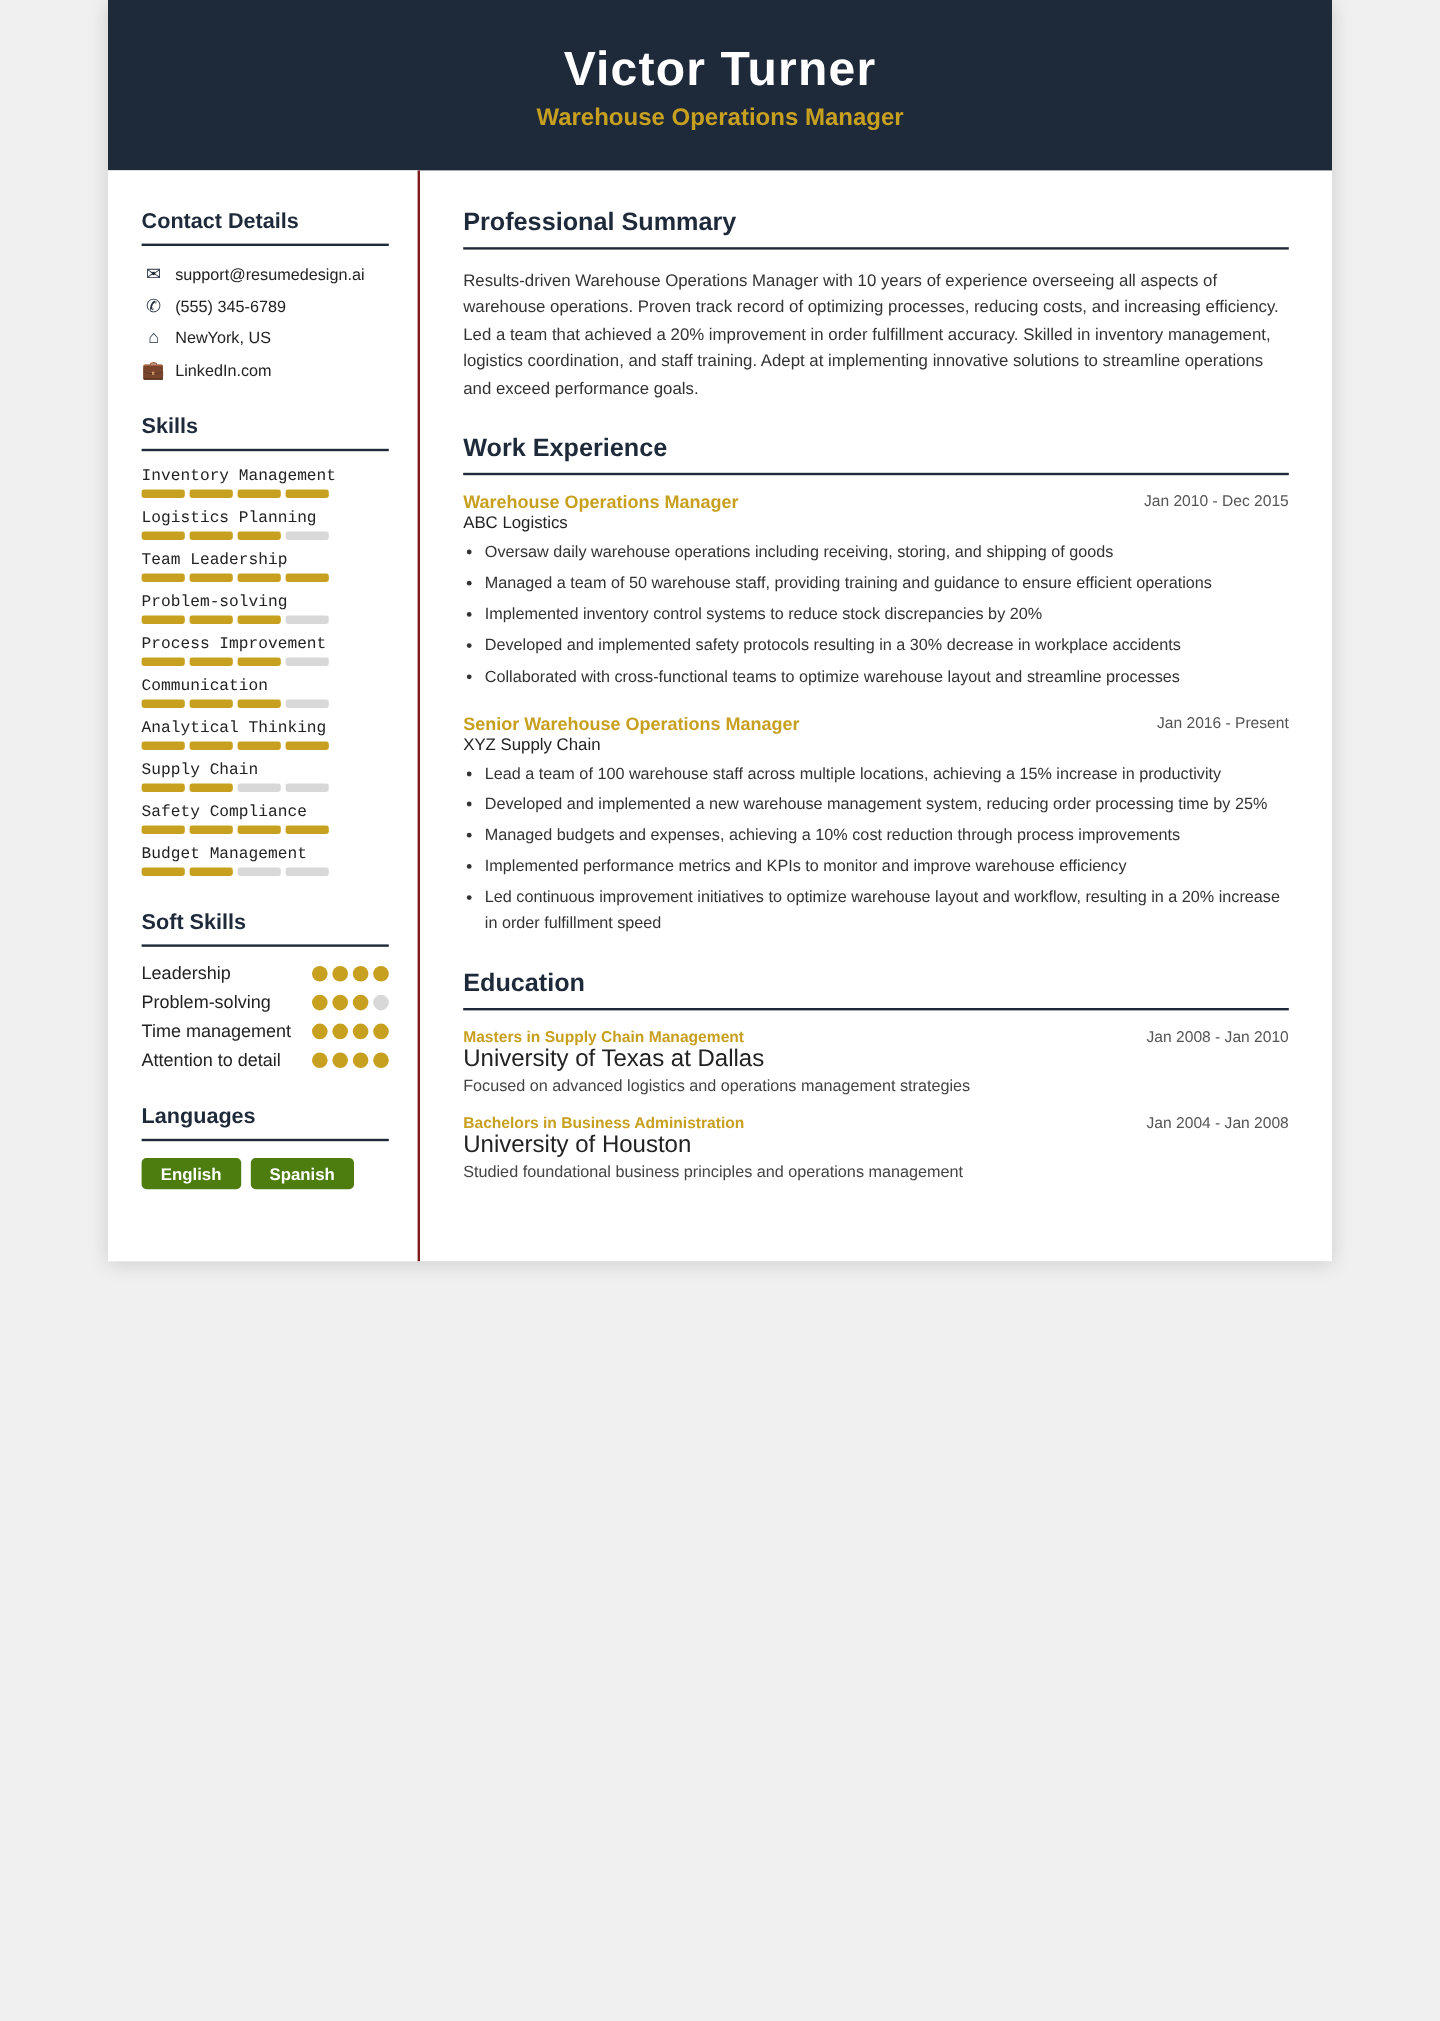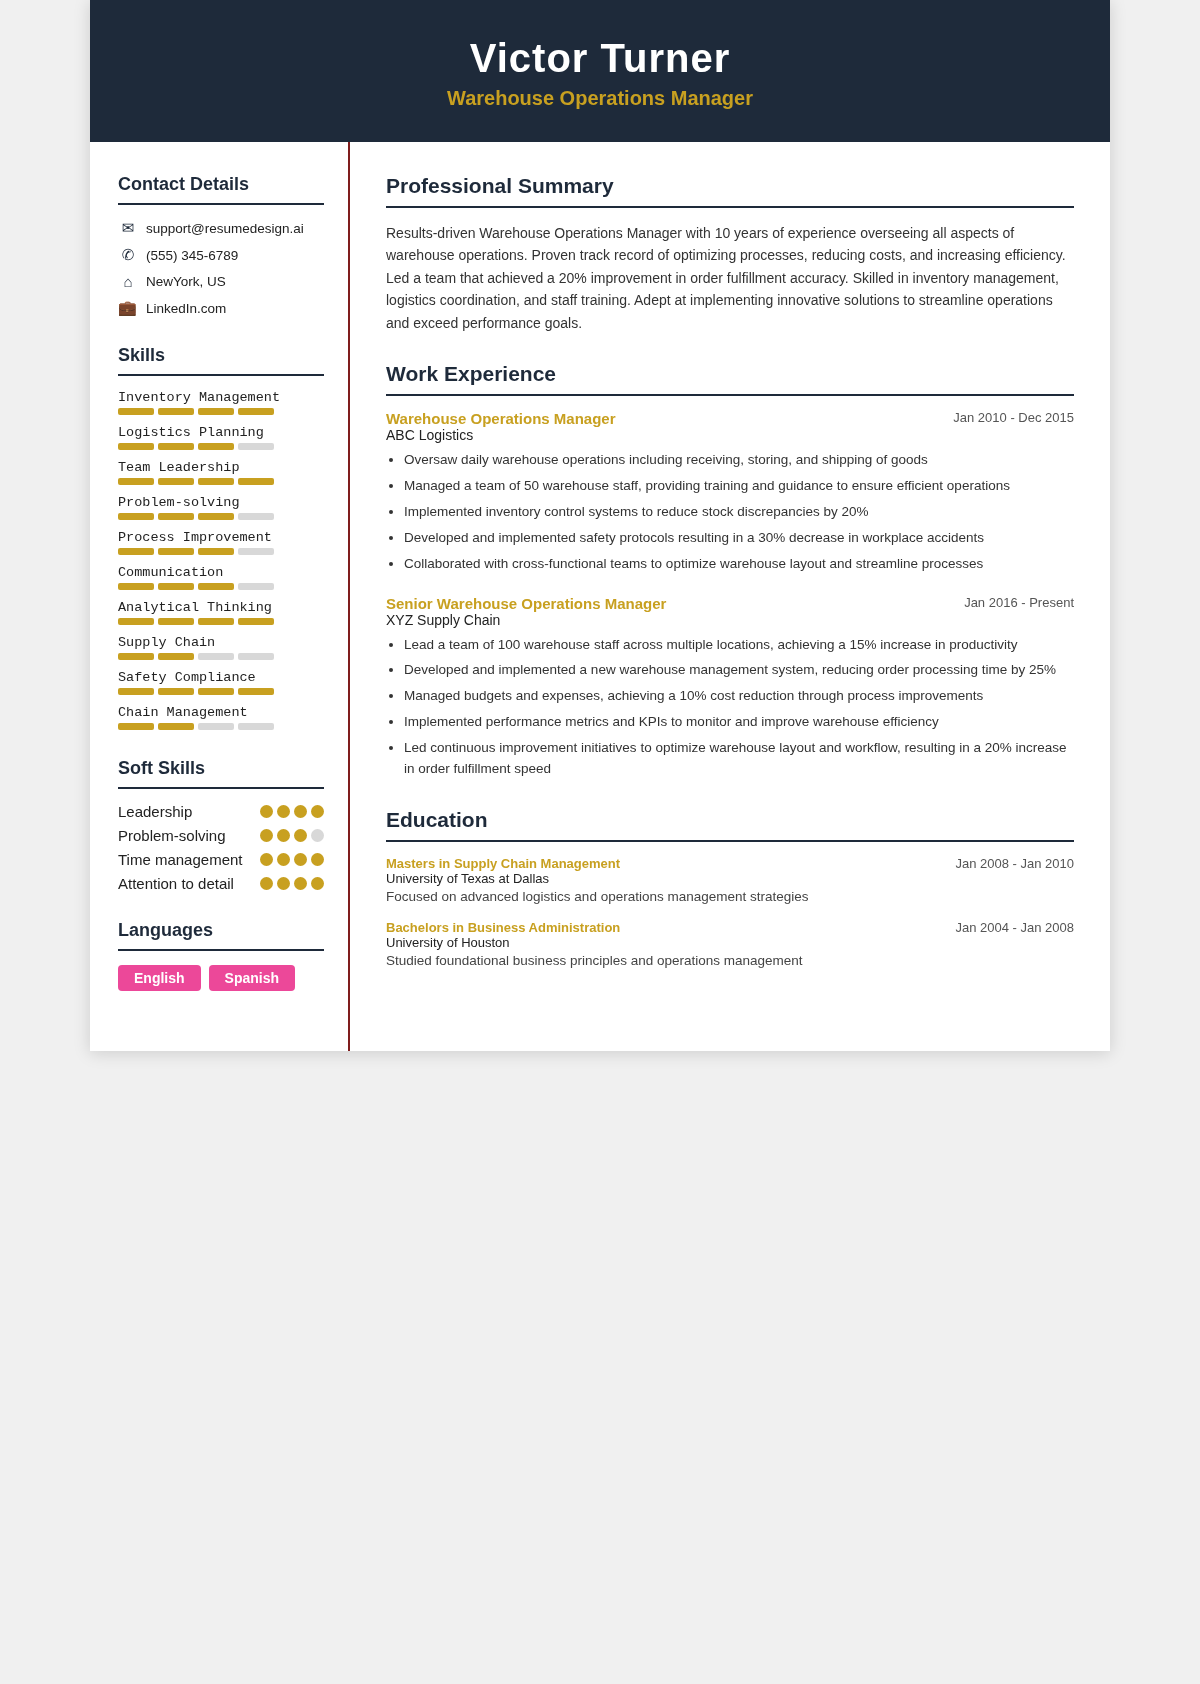--- a/index.html
+++ b/index.html
@@ -123,21 +123,21 @@
     }
     .dot.filled { background: #c8a020; }
     .dot.empty { background: #d8d8d8; }
     
     .lang-tags {
       display: flex;
       gap: 8px;
       flex-wrap: wrap;
     }
     .lang-tag {
-      background: #ec4899;
+      background: #4d7c0f;
       color: #fff;
       font-size: 14px;
       font-weight: bold;
       padding: 5px 16px;
       border-radius: 4px;
     }
     
     .main {
       flex: 1;
       padding: 32px 36px 32px 36px;
@@ -209,21 +209,21 @@
       font-weight: bold;
       color: #c8a020;
     }
     .edu-dates {
       font-size: 13px;
       color: #555;
       white-space: nowrap;
       margin-left: 16px;
     }
     .edu-school {
-      font-size: 13px;
+      font-size: 20px;
       color: #222;
       margin-bottom: 3px;
     }
     .edu-desc {
       font-size: 13.5px;
       color: #444;
     }
   </style>
 </head>
 <body>
@@ -340,21 +340,21 @@
             <div class="skill-item">
               <div class="skill-name">Safety Compliance</div>
               <div class="skill-bar">
                 <div class="skill-seg filled"></div>
                 <div class="skill-seg filled"></div>
                 <div class="skill-seg filled"></div>
                 <div class="skill-seg filled"></div>
               </div>
             </div>
             <div class="skill-item">
-              <div class="skill-name">Chain Management</div>
+              <div class="skill-name">Budget Management</div>
               <div class="skill-bar">
                 <div class="skill-seg filled"></div>
                 <div class="skill-seg filled"></div>
                 <div class="skill-seg empty"></div>
                 <div class="skill-seg empty"></div>
               </div>
             </div>
           </div>
       </div>
 

